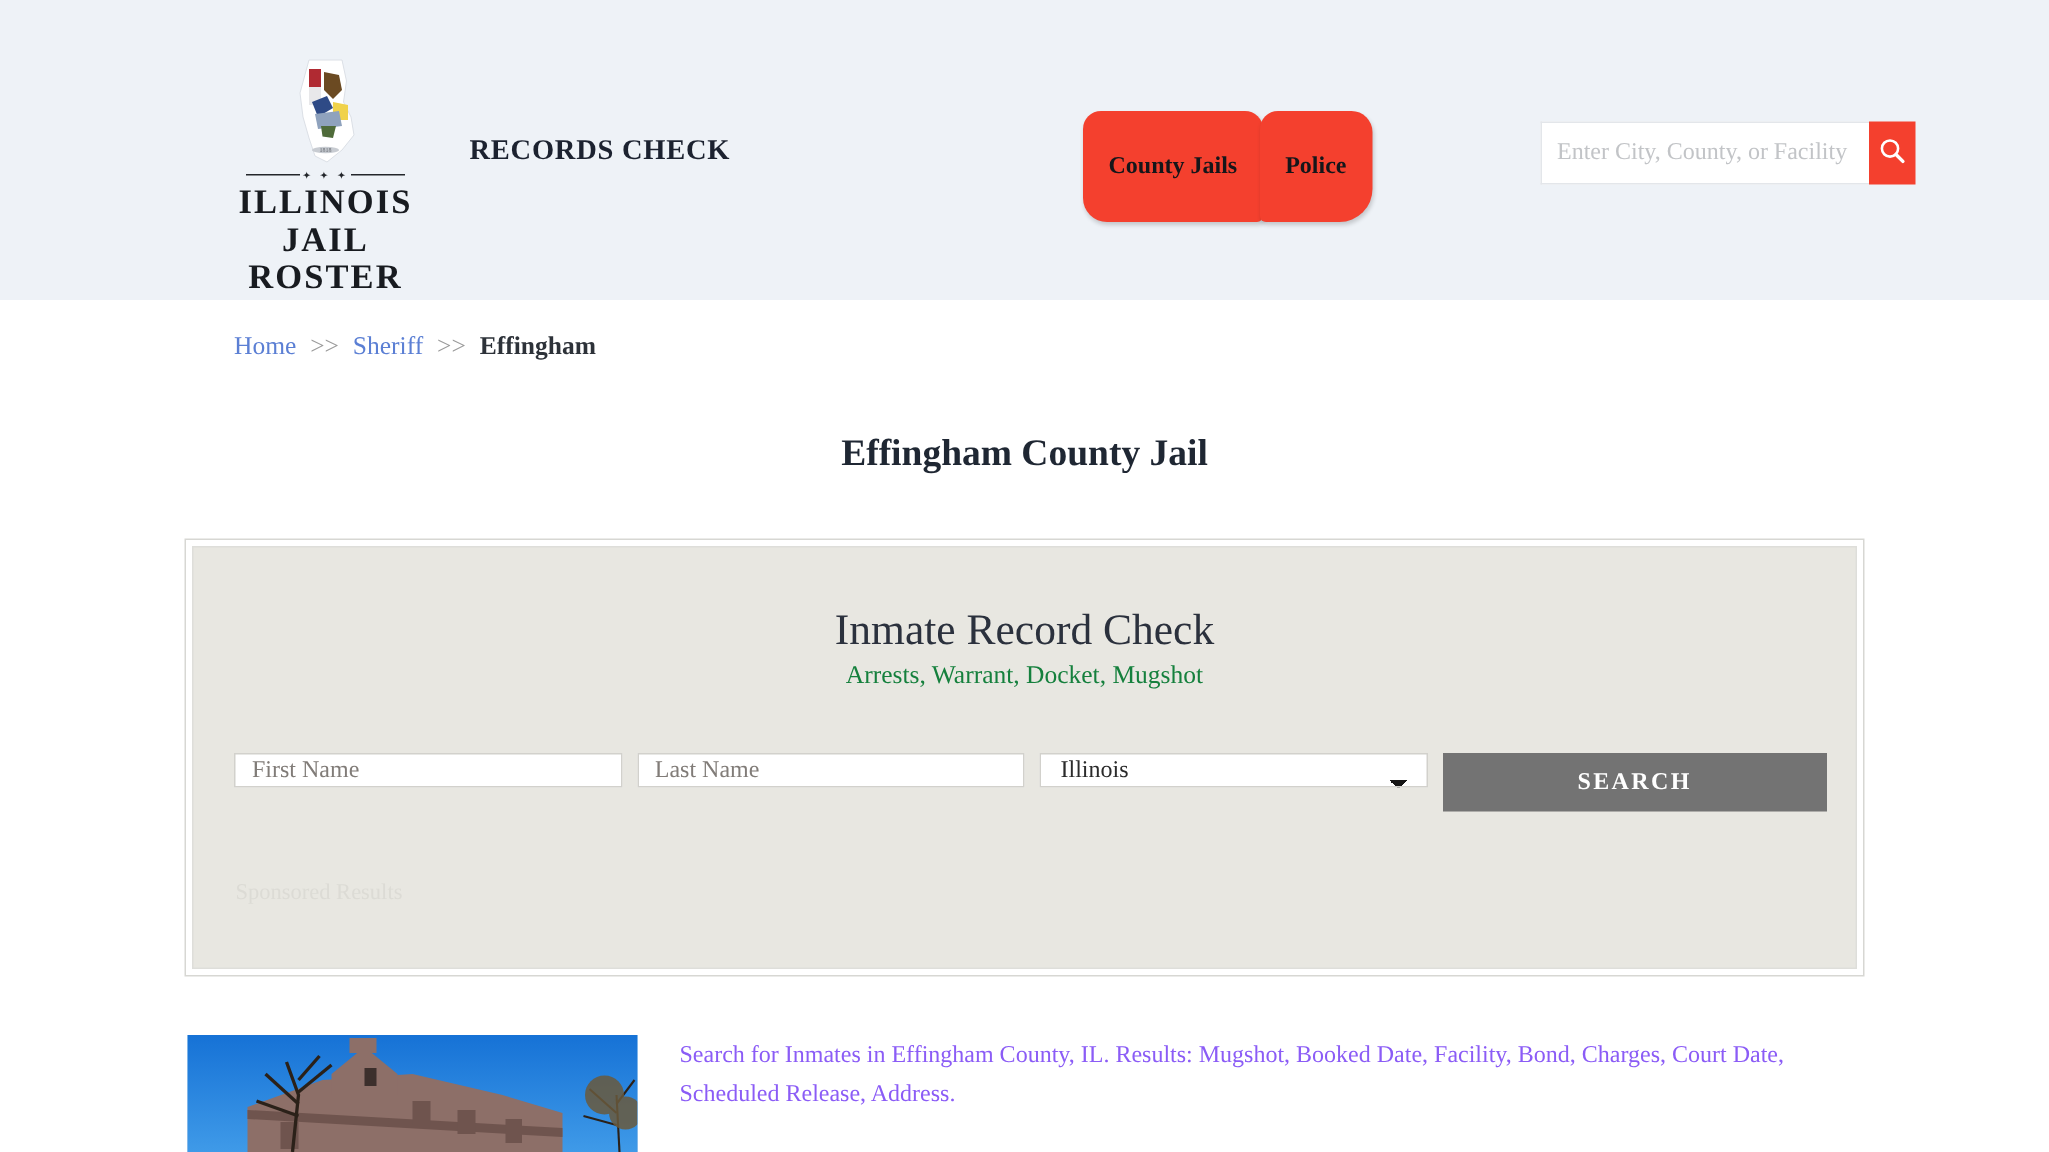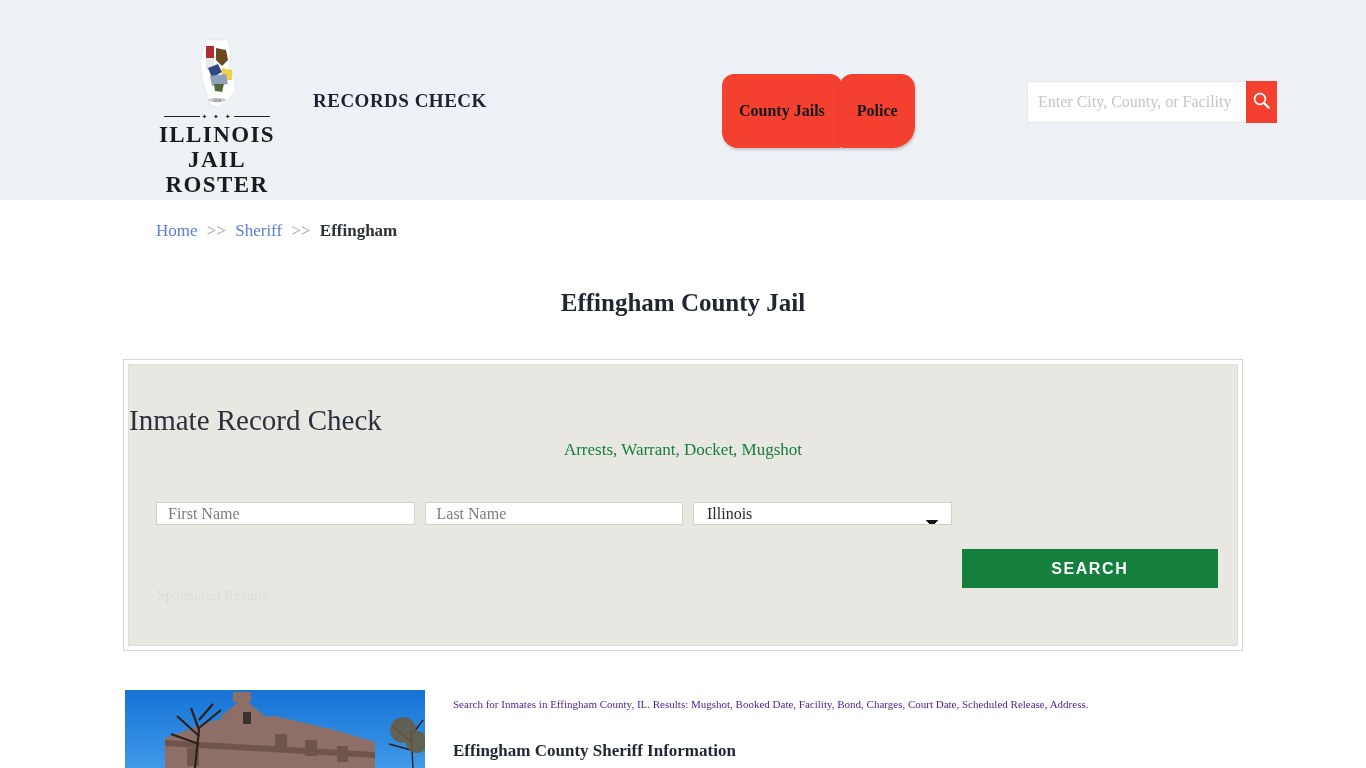--- a/index.html
+++ b/index.html
@@ -185,21 +185,21 @@
   }
   .panel-inner {
     width: 100%;
     height: 100%;
     background: #e8e7e1;
     border: 1px solid #dededa;
     box-sizing: border-box;
     position: relative;
   }
   .panel-title {
-    text-align: left;
+    text-align: center;
     font-family: "Liberation Serif", serif;
     font-size: 29px;
     color: #2b313d;
     margin-top: 38px;
     line-height: 34px;
   }
   .panel-sub {
     text-align: center;
     font-family: "Liberation Serif", serif;
     font-size: 17px;
@@ -239,29 +239,28 @@
     background-position:
       calc(100% - 19px) 17px,
       calc(100% - 13px) 17px;
     background-size: 6px 6px, 6px 6px;
     background-repeat: no-repeat;
     padding-left: 13px;
   }
   .search-btn {
     width: 257px;
     height: 39px;
-    background: #15803d;
+    background: #737373;
     color: #ffffff;
     border: none;
-    font-family: Liberation Sans, sans-serif;
+    font-family: Liberation Serif, serif;
     font-size: 16px;
     font-weight: bold;
     letter-spacing: 1.6px;
     cursor: pointer;
-    margin-top: 47px;
   }
 
   .sponsored {
     position: absolute;
     left: 28px;
     top: 222px;
     font-family: "Liberation Serif", serif;
     font-size: 15px;
     color: #dcdbd5;
   }
@@ -277,22 +276,22 @@
     background: #1f7fd8;
   }
   .content-body {
     position: absolute;
     left: 453px;
     top: 691px;
     width: 760px;
   }
   .content-para {
     font-family: "Liberation Serif", serif;
-    font-size: 11px;
-    color: #4c1d95;
+    font-size: 16px;
+    color: #8b5cf6;
     line-height: 26px;
     margin: 0;
   }
   .content-heading {
     font-family: "Liberation Serif", serif;
     font-size: 17px;
     font-weight: bold;
     color: #1f2733;
     margin: 24px 0 0 0;
   }

